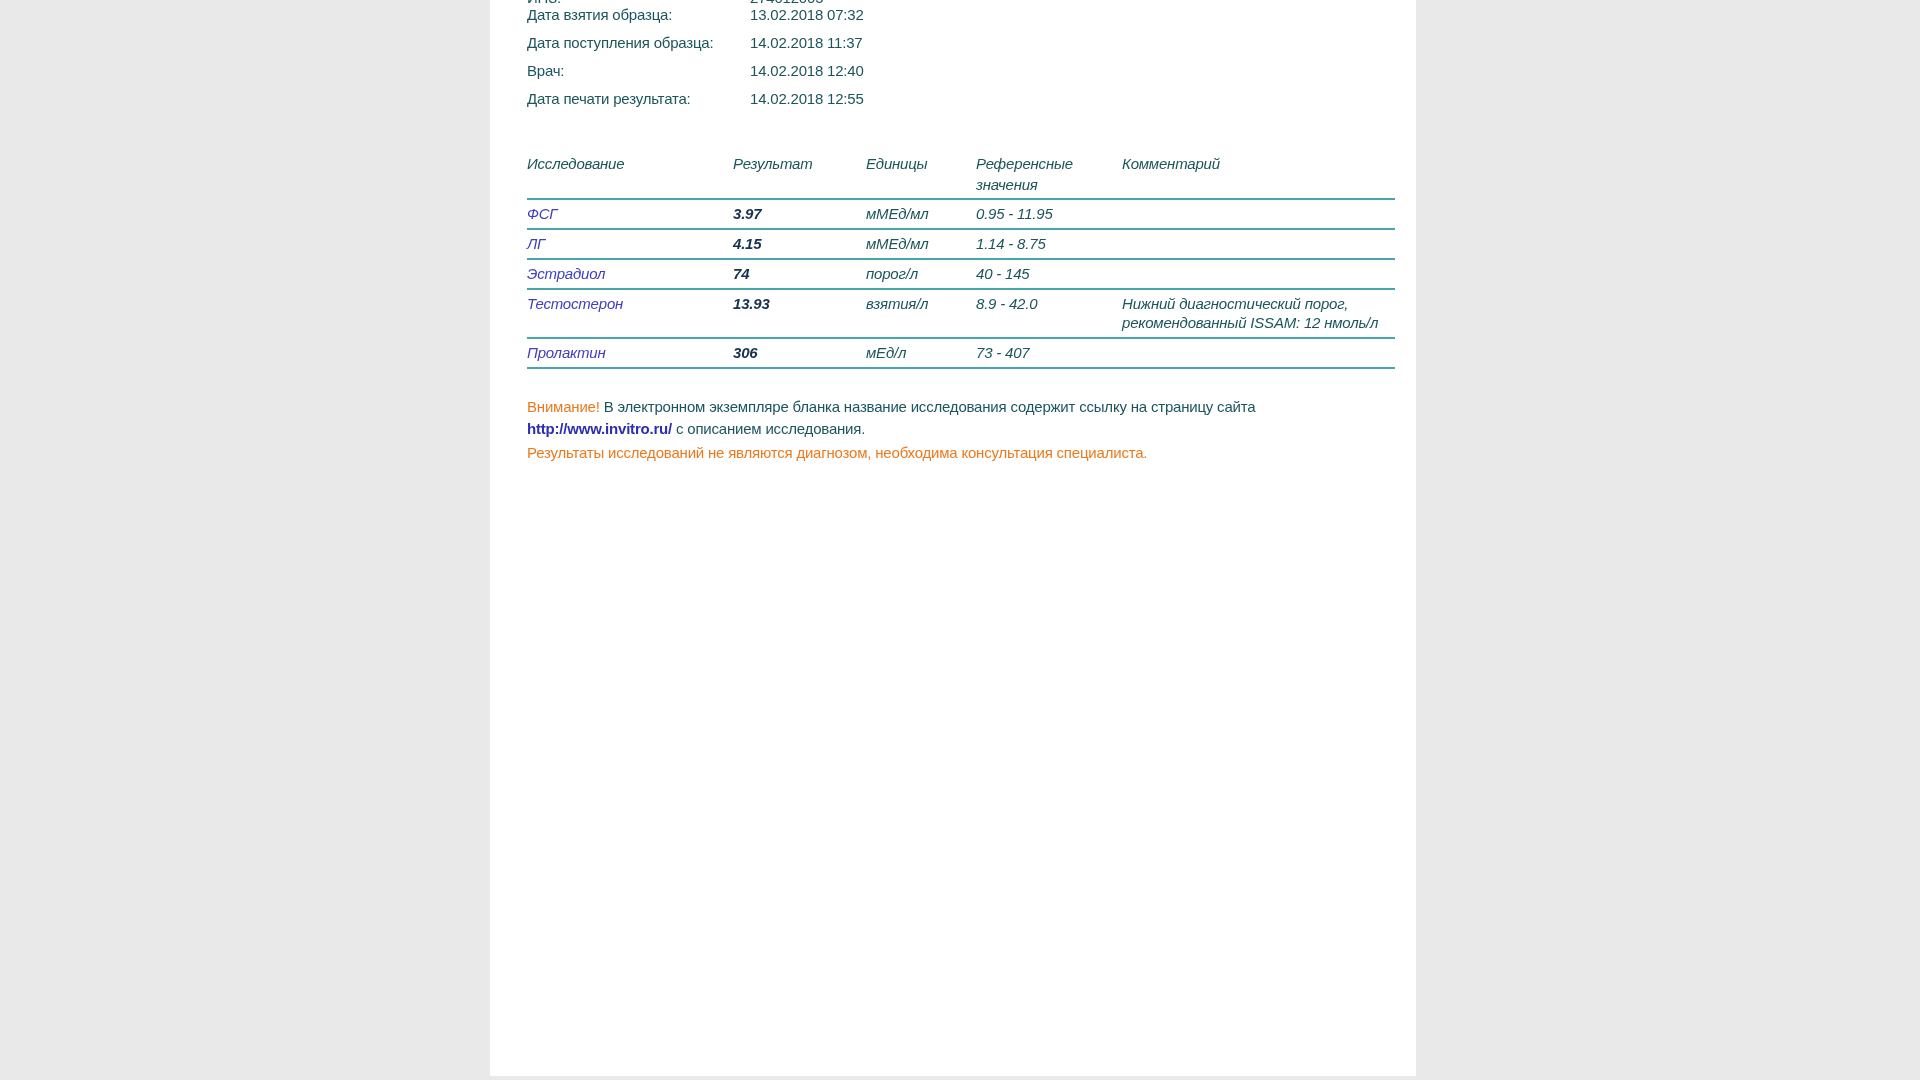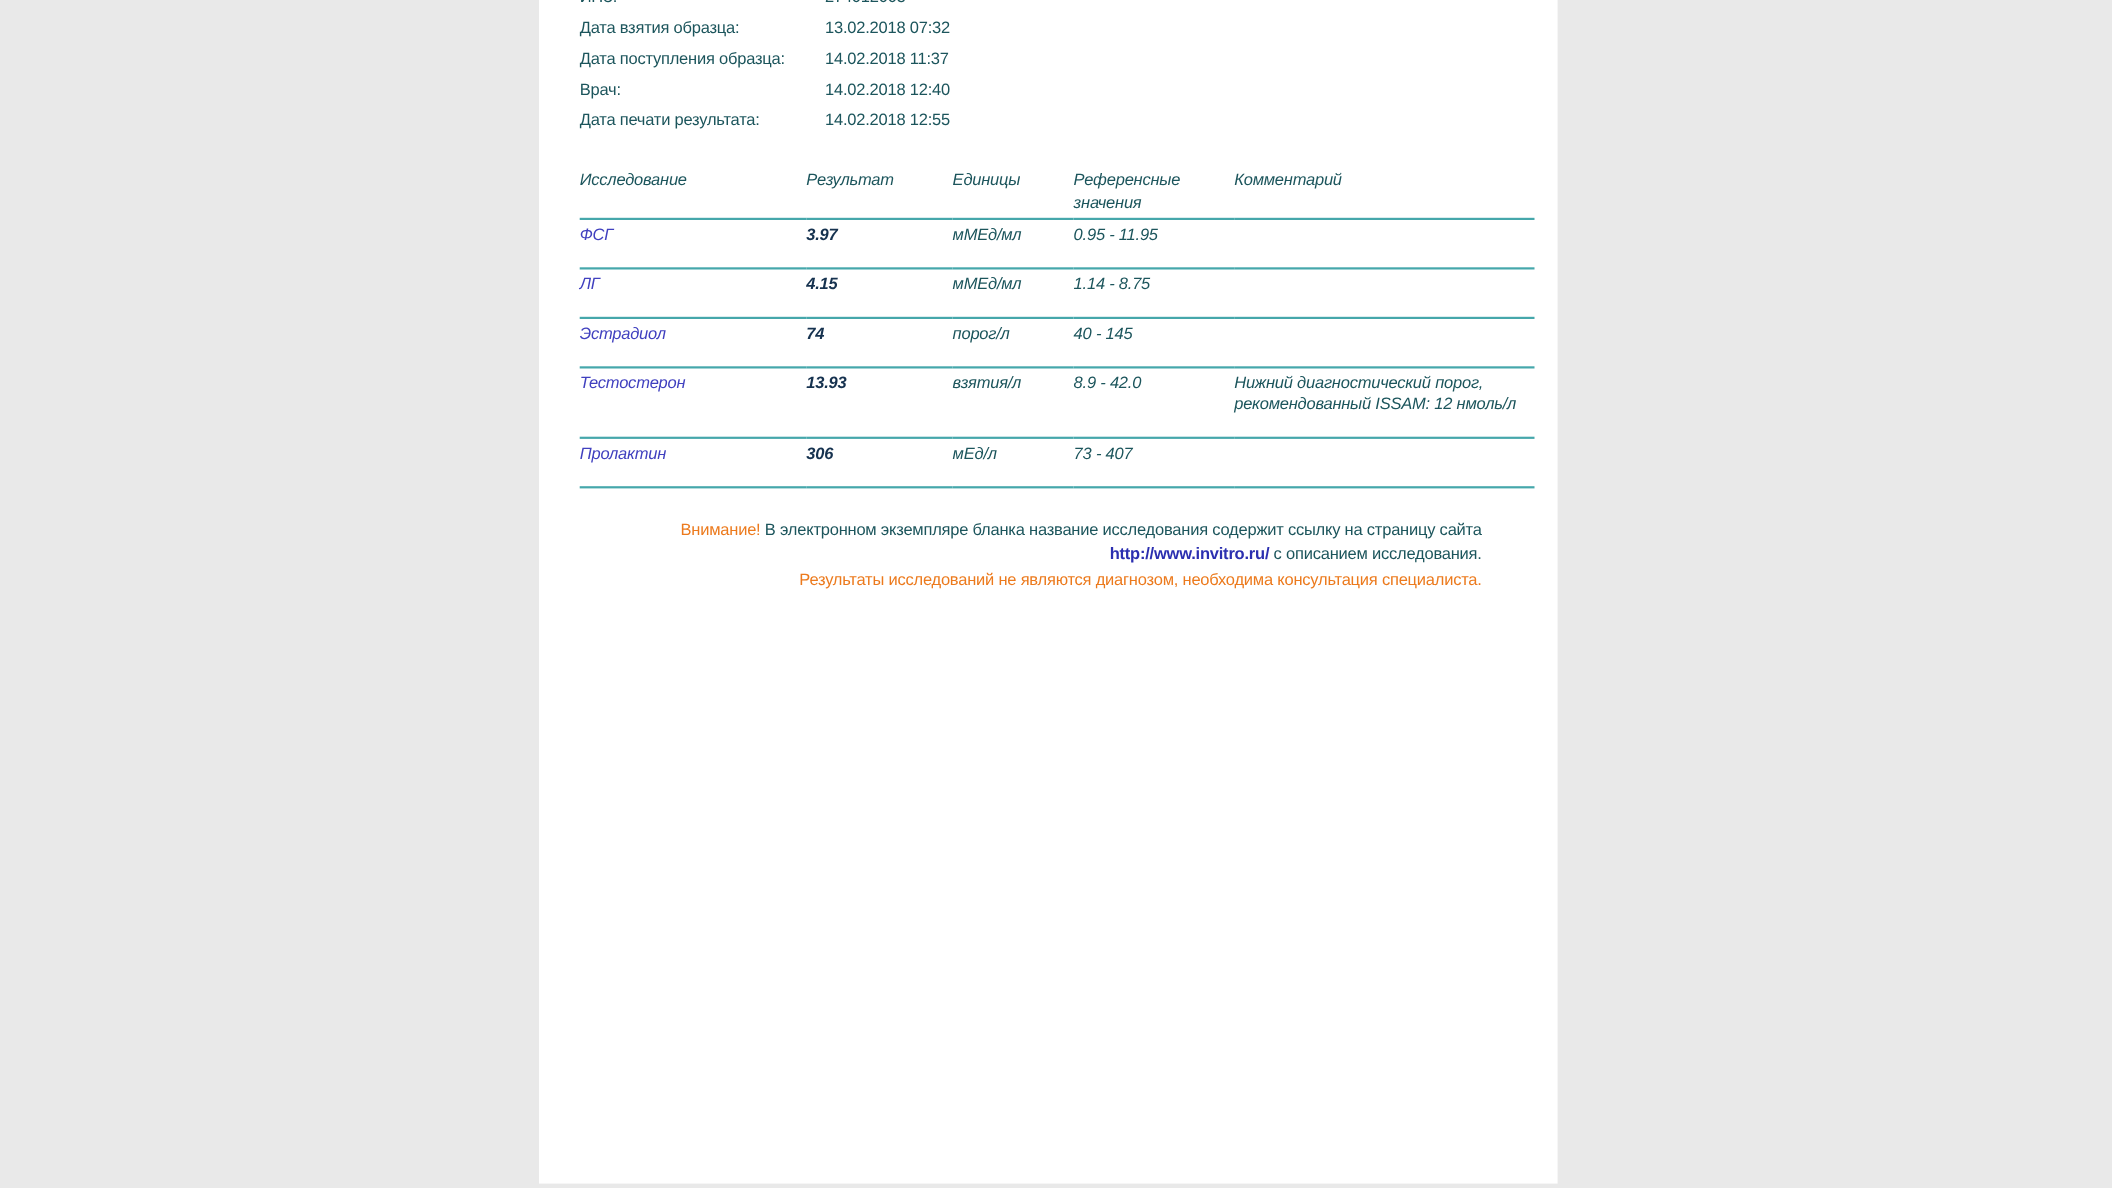--- a/index.html
+++ b/index.html
@@ -18,48 +18,48 @@
     background:var(--paper); padding:0 21px 0 37px;
   }
   
   .clipped-row{height:6px; overflow:hidden; position:relative;}
   .clipped-row .inner{
     position:absolute; top:-11px; left:0; right:0; display:flex;
     color:var(--teal);
   }
   .clipped-row .inner .lbl{width:223px;}
   
-  .info-row{height:28px; display:flex; align-items:flex-end;}
+  .info-row{height:28px; display:flex; align-items:flex-start;}
   .info-label{width:223px; flex:0 0 223px;}
   .info-value{}
   
   table.results{
     border-collapse:collapse; table-layout:fixed; width:868px; margin-top:35px;font-style:italic;
   }
   table.results col.c1{width:206px;}
   table.results col.c2{width:133px;}
   table.results col.c3{width:110px;}
   table.results col.c4{width:146px;}
   table.results col.c5{width:273px;}
   table.results th{
     text-align:left; font-weight:400; color:var(--teal);
     vertical-align:top; line-height:21px; padding:0 6px 3px 0;
   }
   table.results thead tr{border-bottom:2px solid var(--line);}
   table.results tbody tr{border-bottom:2px solid var(--line);}
   table.results td{
-    vertical-align:top; padding:4px 6px 20px 0; line-height:19px;
+    vertical-align:top; padding:4px 6px 5px 0; line-height:19px;
   }
   td.cell-test{color:var(--blue);}
   td.cell-result{color:var(--result); font-weight:700;}
   td.cell-units,td.cell-ref{color:var(--teal);}
   td.cell-comment{color:var(--teal);}
   tr.row-single td{height:29px;}
   
-  .notice{margin-top:27px; line-height:22px; color:var(--teal); width:820px;text-align:right;}
+  .notice{margin-top:27px; line-height:22px; color:var(--teal); width:820px;}
   .orange{color:var(--orange);}
   .link{color:var(--link); font-weight:700; text-decoration:none; cursor:pointer;margin-top:24px;}
   .disclaimer{margin-top:2px; line-height:22px;}
 </style>
 </head>
 <body>
 
 <div class="paper">
 
   <div class="clipped-row">

